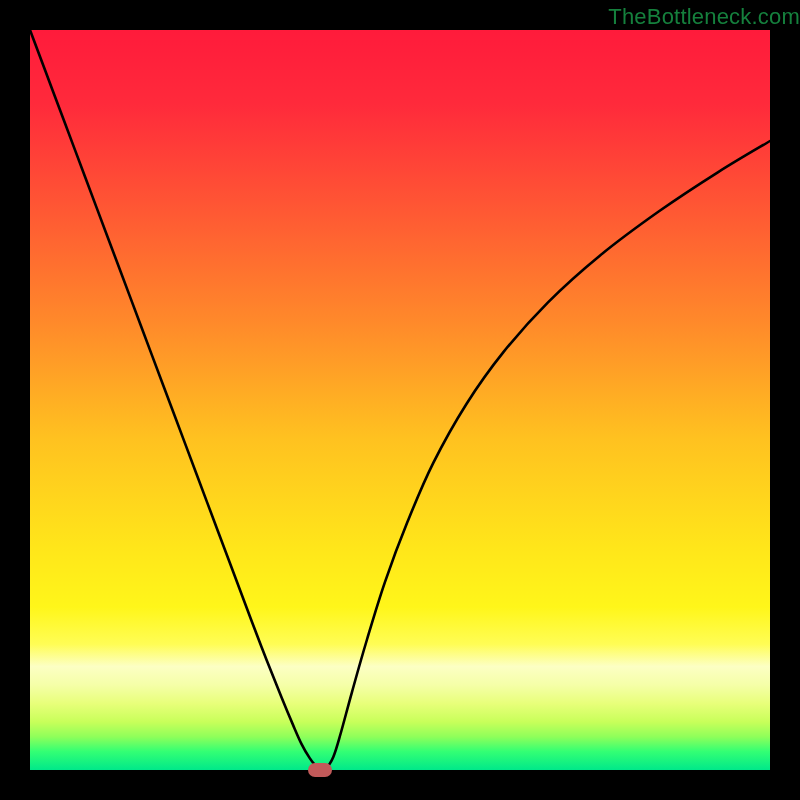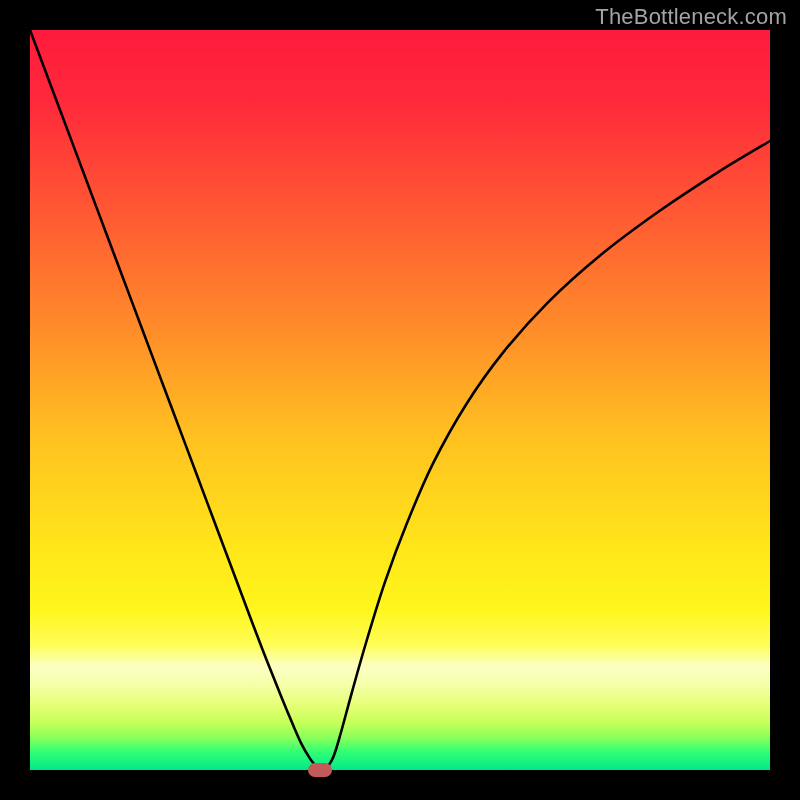--- a/index.html
+++ b/index.html
@@ -19,23 +19,23 @@
     height: 740px;
     background: #000;
   }
   .gradient {
     position: absolute;
     inset: 0;
   }
   .watermark {
     position: absolute;
     top: 4px;
-    right: 13px;
+    right: 0;
     font-size: 22px;
-    color: #a3a3a3;
+    color: #15803d;
     font-weight: 500;
     letter-spacing: 0.2px;
   }
   svg.curve {
     position: absolute;
     inset: 0;
     width: 100%;
     height: 100%;
     overflow: visible;
   }

